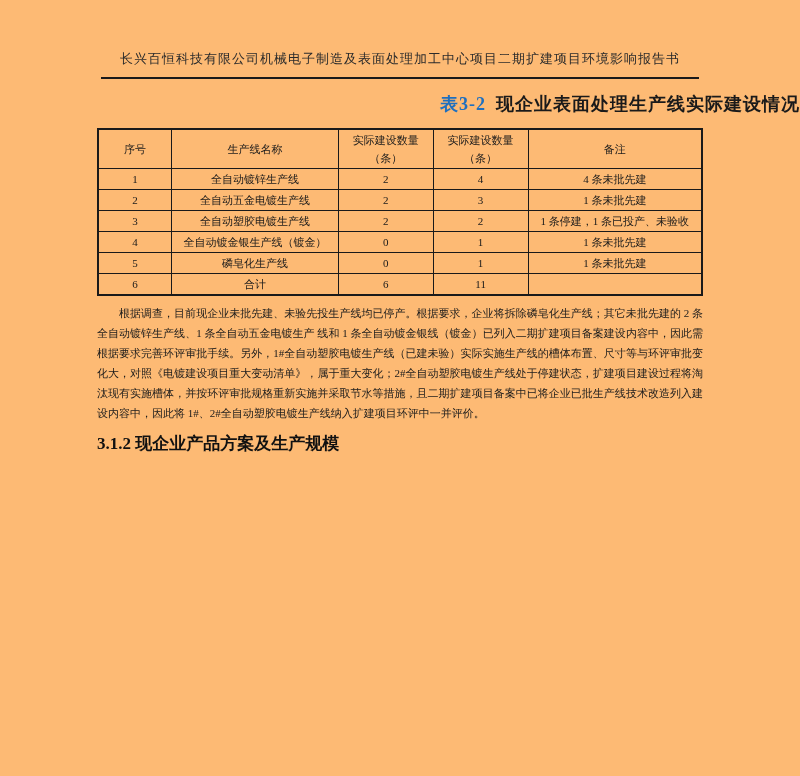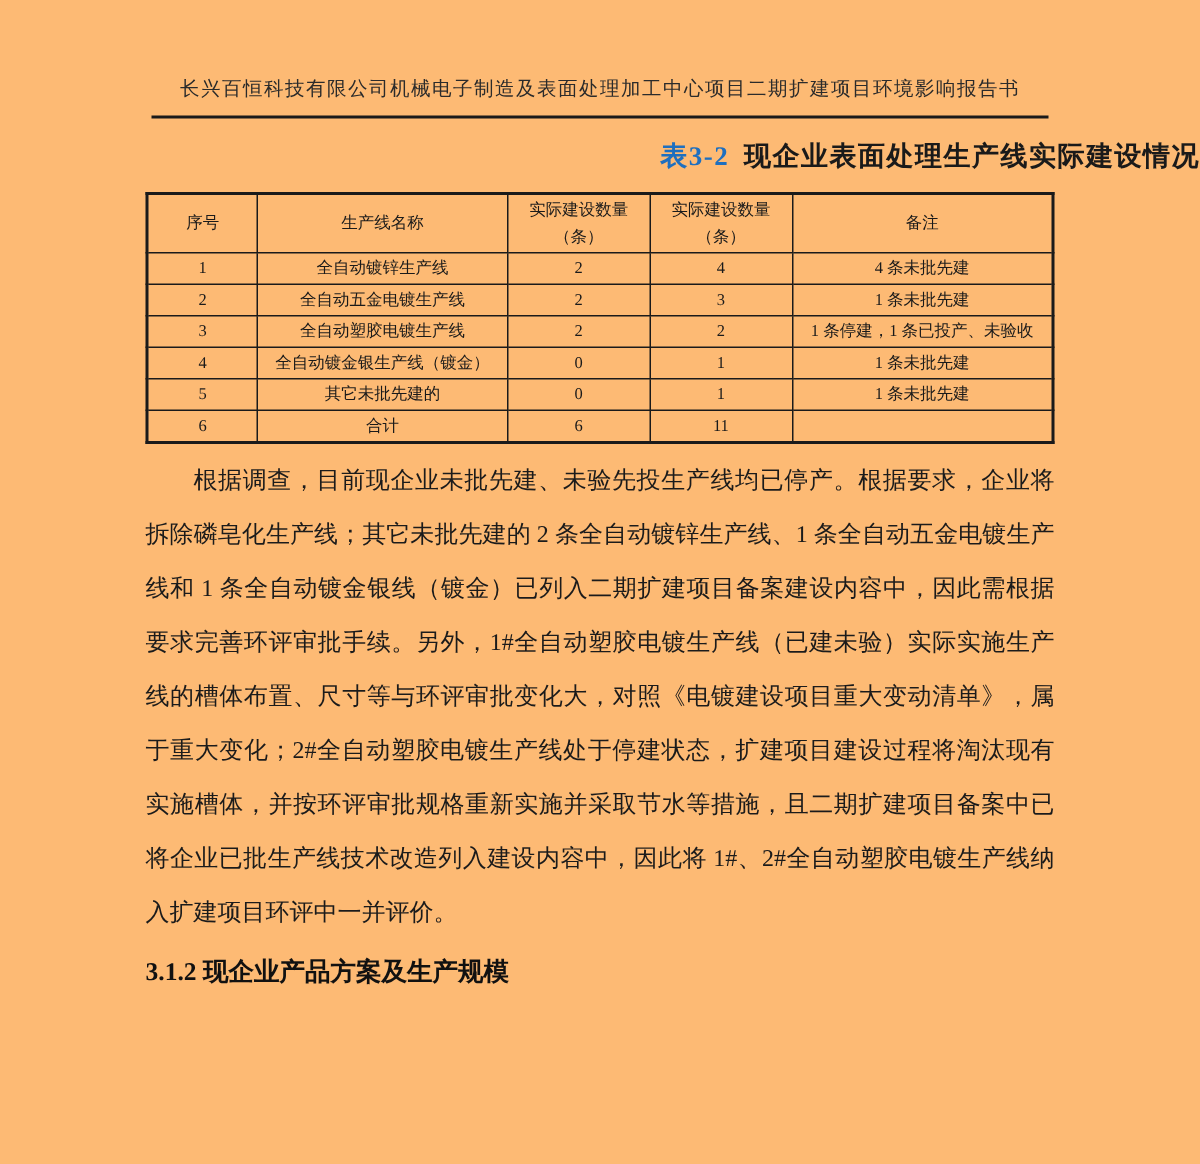--- a/index.html
+++ b/index.html
@@ -49,22 +49,22 @@
     border: 1px solid #1a1a1a;
     text-align: center;
     vertical-align: middle;
     padding: 1px 3px;
     line-height: 18px;
     font-weight: normal;
   }
   .body-text {
     width: 606px;
     margin: 7px auto 0;
-    font-size: 16px;
-    line-height: 36px;
+    font-size: 11px;
+    line-height: 20px;
     text-align: justify;
     text-indent: 2em;
     color: #1b1b1b;
   }
   .section-heading {
     width: 606px;
     margin: 9px auto 0;
     font-size: 17px;
     font-weight: bold;
     color: #111111;
@@ -124,21 +124,21 @@
       </tr>
       <tr>
         <td>4</td>
         <td>全自动镀金银生产线（镀金）</td>
         <td>0</td>
         <td>1</td>
         <td>1 条未批先建</td>
       </tr>
       <tr>
         <td>5</td>
-        <td>其它未批先建的</td>
+        <td>磷皂化生产线</td>
         <td>0</td>
         <td>1</td>
         <td>1 条未批先建</td>
       </tr>
       <tr>
         <td>6</td>
         <td>合计</td>
         <td>6</td>
         <td>11</td>
         <td></td>

